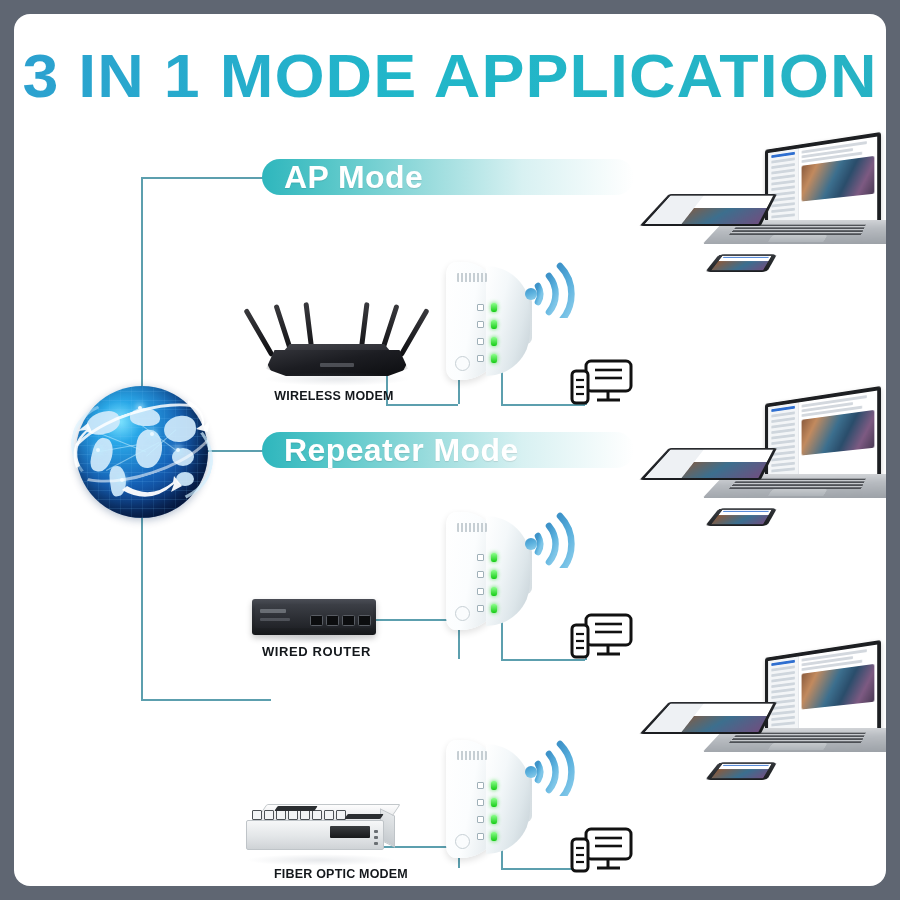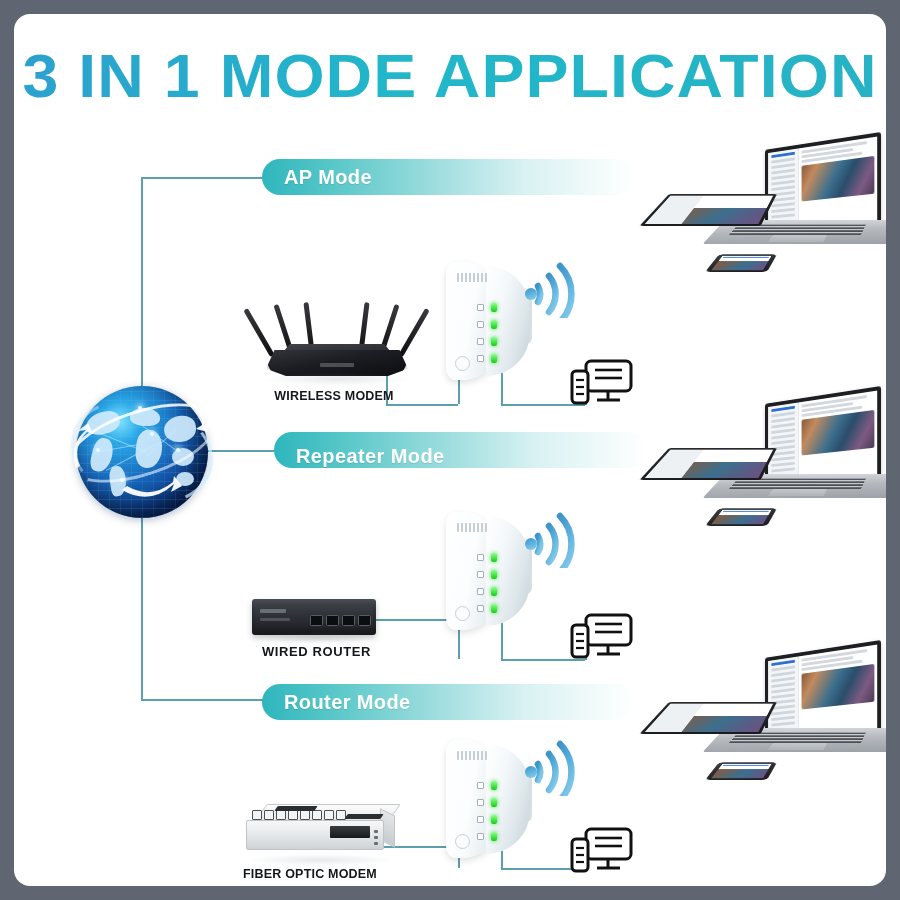--- a/index.html
+++ b/index.html
@@ -43,29 +43,29 @@
   
   .mode-bar {
     position: absolute;
     height: 36px;
     border-radius: 18px;
     background: linear-gradient(90deg,#2eb6bd 0%, #56c6c8 18%, #9adcdd 45%, #d8f1f2 70%, #ffffff 100%);
     display: flex; align-items: center;
   }
   .mode-bar span {
     color: #ffffff;
-    font-size: 20px;
+    font-size: 32px;
     font-weight: 700;
     padding-left: 22px;
     letter-spacing: .4px;
     text-shadow: 0 1px 1px rgba(0,0,0,.10);
     white-space: nowrap;
   }
   #bar-ap       { left: 248px; top: 145px;  width: 372px; }
-  #bar-repeater { left: 260px; top: 418px;  width: 372px; align-items: flex-end; }
+  #bar-repeater { left: 248px; top: 418px;  width: 372px; }
   #bar-router   { left: 248px; top: 670px;  width: 372px; }
 
   
   .ln { position: absolute; background: #5c9fae; }
   .lnv { width: 1.6px; }
   .lnh { height: 1.6px; }
 
   
   .globe-wrap { position: absolute; left: 48px; top: 358px; width: 160px; height: 160px; }
   .globe { position: absolute; left: 14px; top: 14px; width: 132px; height: 132px; border-radius: 50%;
@@ -300,23 +300,20 @@
         <path d="M14 96 q-8 -22 10 -38 l-8 1 l10 -8 l5 11 l-6 -2 q-15 15 -7 34 z" fill="#ffffff" opacity=".9"></path>
       </svg>
     </div>
 
     <div class="mode-bar" id="bar-ap">
       <span>AP Mode</span>
     </div>
     <div class="mode-bar" id="bar-repeater">
       <span>Repeater Mode</span>
     </div>
-    <div class="mode-bar" id="bar-router">
-      <span>Router Mode</span>
-    </div>
 
     <div class="wrouter" style="left:248px; top:272px;">
       <div class="ant" style="left:8px;  transform:rotate(-30deg);"></div>
       <div class="ant" style="left:28px; transform:rotate(-18deg);"></div>
       <div class="ant" style="left:48px; transform:rotate(-7deg);"></div>
       <div class="ant" style="left:96px; transform:rotate(7deg);"></div>
       <div class="ant" style="left:116px;transform:rotate(18deg);"></div>
       <div class="ant" style="left:136px;transform:rotate(30deg);"></div>
       <div class="top"></div>
       <div class="base"></div>
@@ -538,21 +535,21 @@
       <div class="fport" style="left:78px;"></div>
       <div class="fport" style="left:90px;"></div>
       <div class="dark" style="left:84px; top:22px; width:40px; height:12px;"></div>
       <div class="strip" style="left:30px; top:2px; width:40px; transform:skewX(-34deg);"></div>
       <div class="strip" style="left:100px; top:10px; width:36px; transform:skewX(-34deg);"></div>
       <div class="lamp" style="left:128px; top:26px;"></div>
       <div class="lamp" style="left:128px; top:32px;"></div>
       <div class="lamp" style="left:128px; top:38px;"></div>
     </div>
     <div class="shadow-soft" style="left:232px; top:840px; width:150px; height:12px;"></div>
-    <div class="caption" style="left:196px; top:853px; width:200px;">FIBER OPTIC MODEM</div>
+    <div class="caption" style="left:227px; top:853px; width:200px;">FIBER OPTIC MODEM</div>
 
     <div class="ext" style="left:432px; top:726px;">
       <div class="body"></div>
       <div class="plug"></div>
       <div class="curve"></div>
       <div class="brand"></div>
       <div class="leds">
         <div class="led">
             <b></b>
             <i></i>

